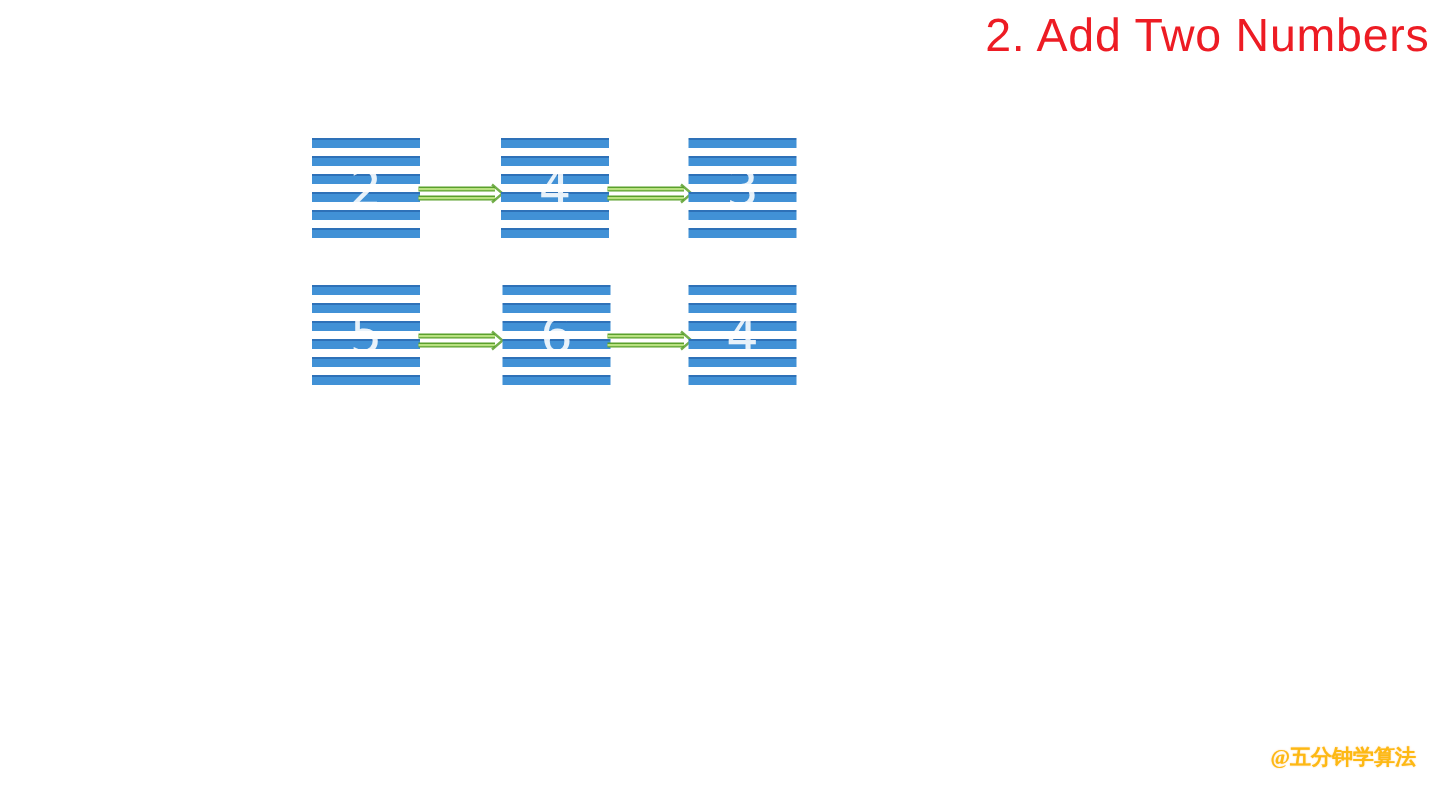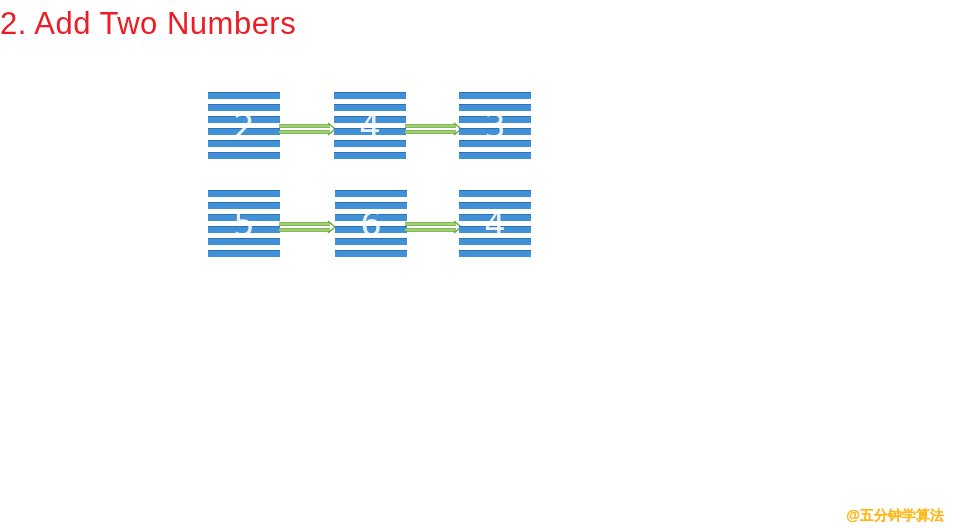--- a/index.html
+++ b/index.html
@@ -9,21 +9,21 @@
     height: 528px;
     background: #ffffff;
     overflow: hidden;
     font-family: "Liberation Sans", sans-serif;
   }
   .title {
     position: absolute;
     top: 6px;
     left: 0;
     width: 100%;
-    text-align: left;
+    text-align: right;
     font-size: 31px;
     letter-spacing: 0.5px;
     color: var(--title-red, #ed1c24);
     font-family: "Liberation Sans", sans-serif;
   }
   
   .node {
     position: absolute;
     width: 72px;
     height: 67px;
@@ -60,26 +60,26 @@
   }
   .arrow .head {
     stroke: var(--arrow-green-dark, #5aa02c);
     stroke-width: 1.6;
     fill: none;
     opacity: 0.85;
   }
   .watermark {
     position: absolute;
     right: 9px;
-    bottom: 3px;
+    bottom: 14px;
     font-size: 14px;
     font-weight: bold;
     color: var(--watermark-orange, #fdb913);
     text-shadow: 0 0 1px rgba(255, 150, 0, 0.55);
-    font-family: Liberation Sans, sans-serif;
+    font-family: Liberation Serif, serif;
   }
 </style>
 </head>
 <body>
 
 <div class="slide">
 
   <div class="title">2. Add Two Numbers</div>
 
   <div class="node" style="left:208px; top:92px;">

